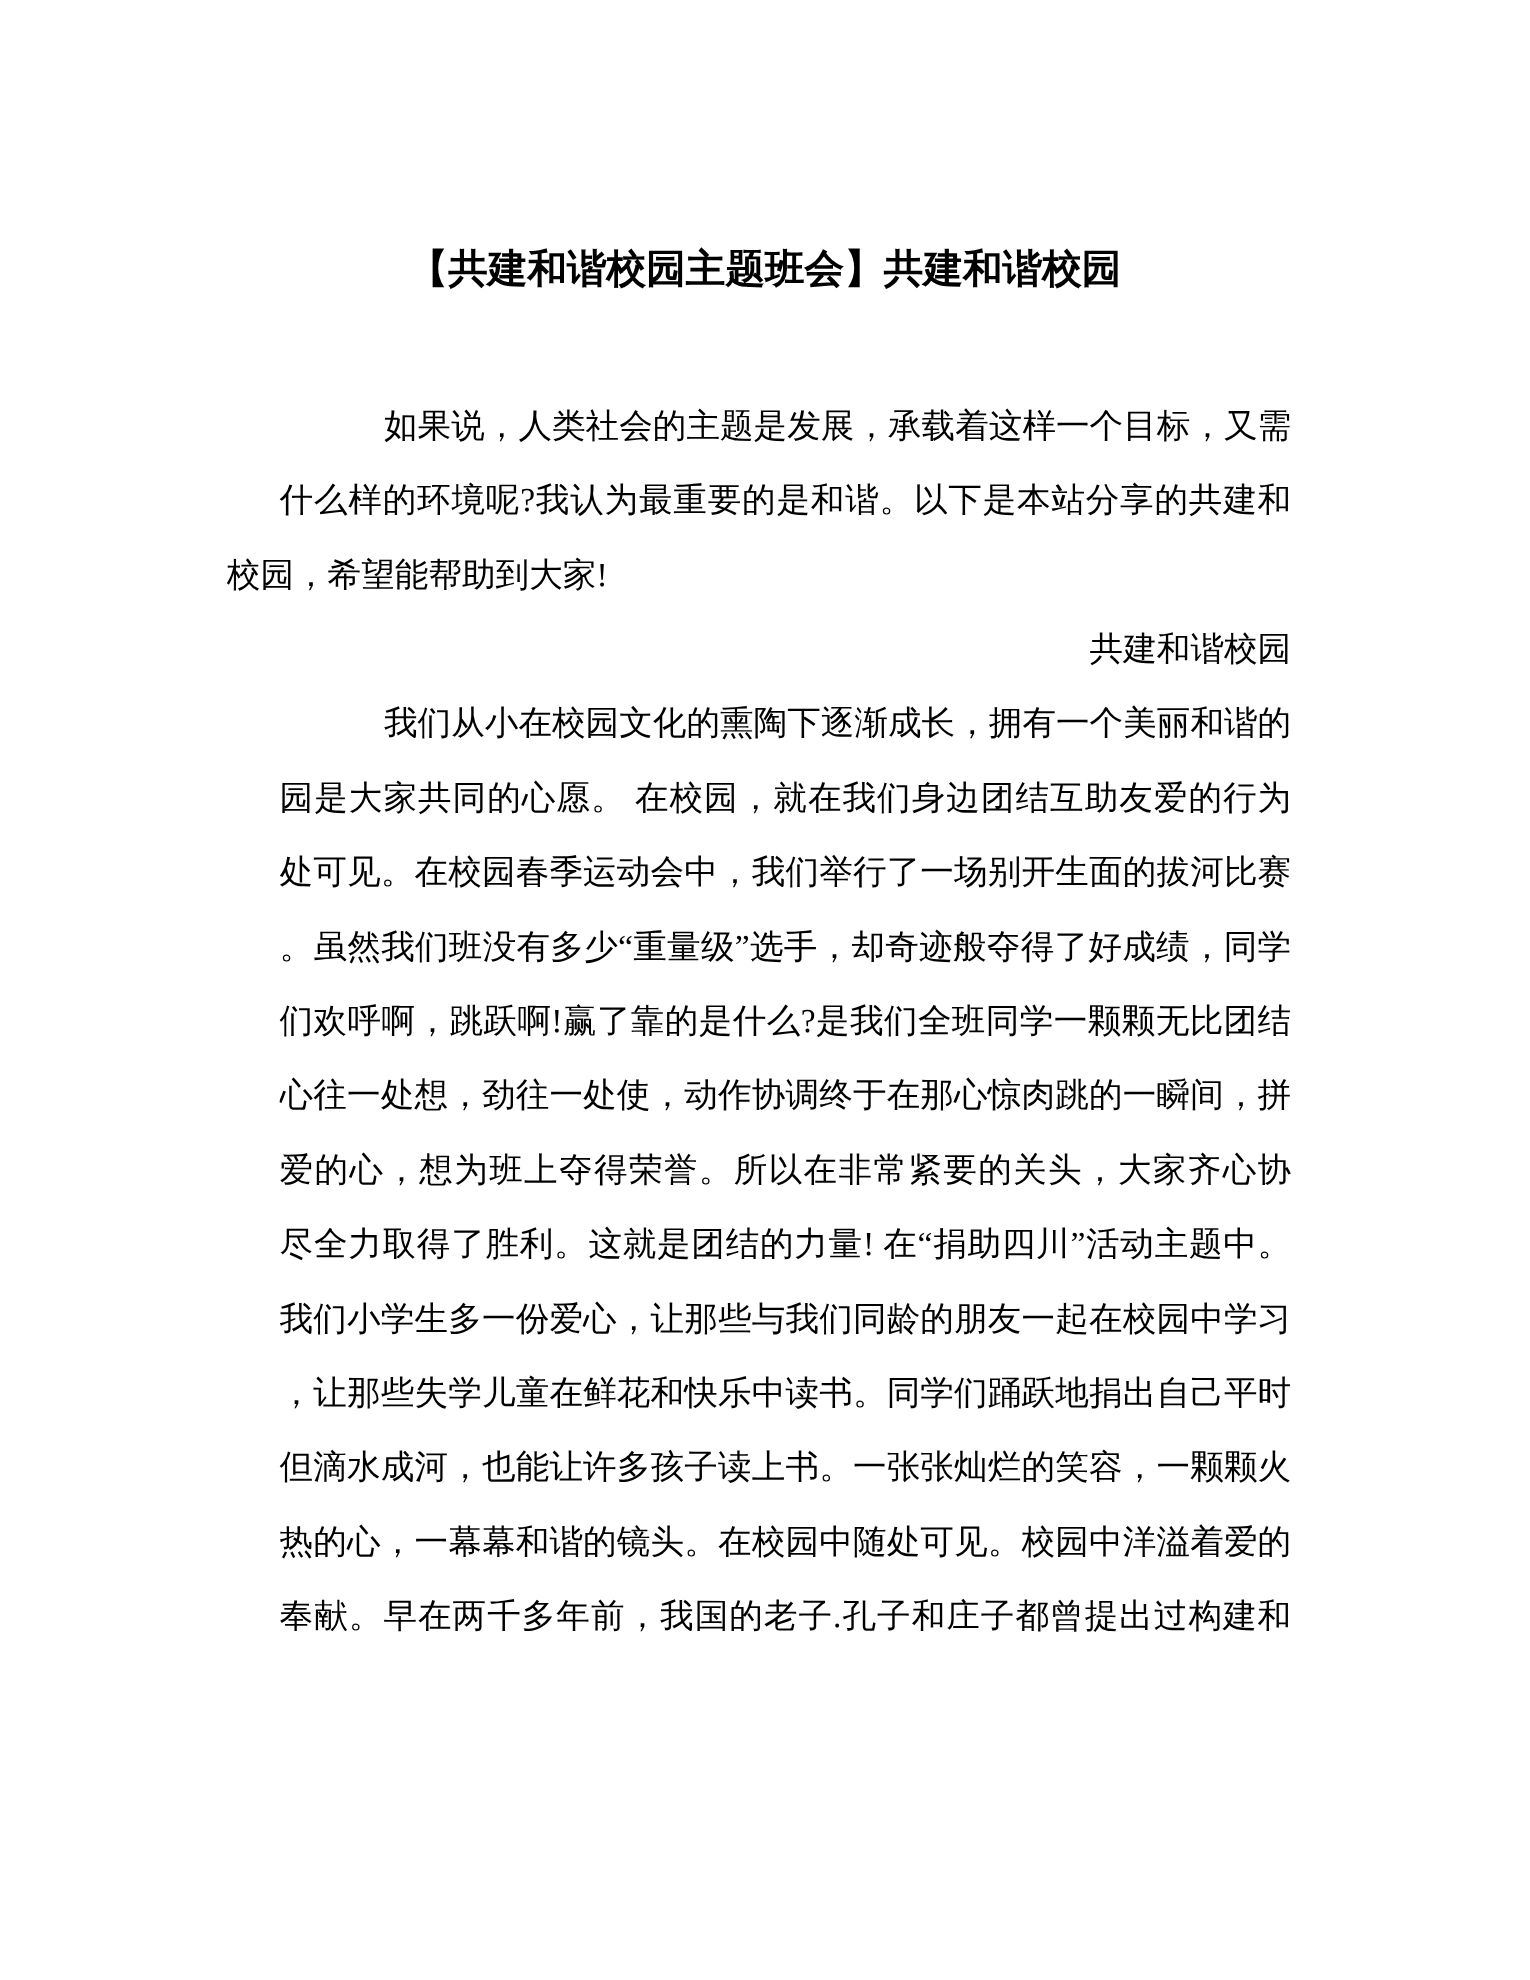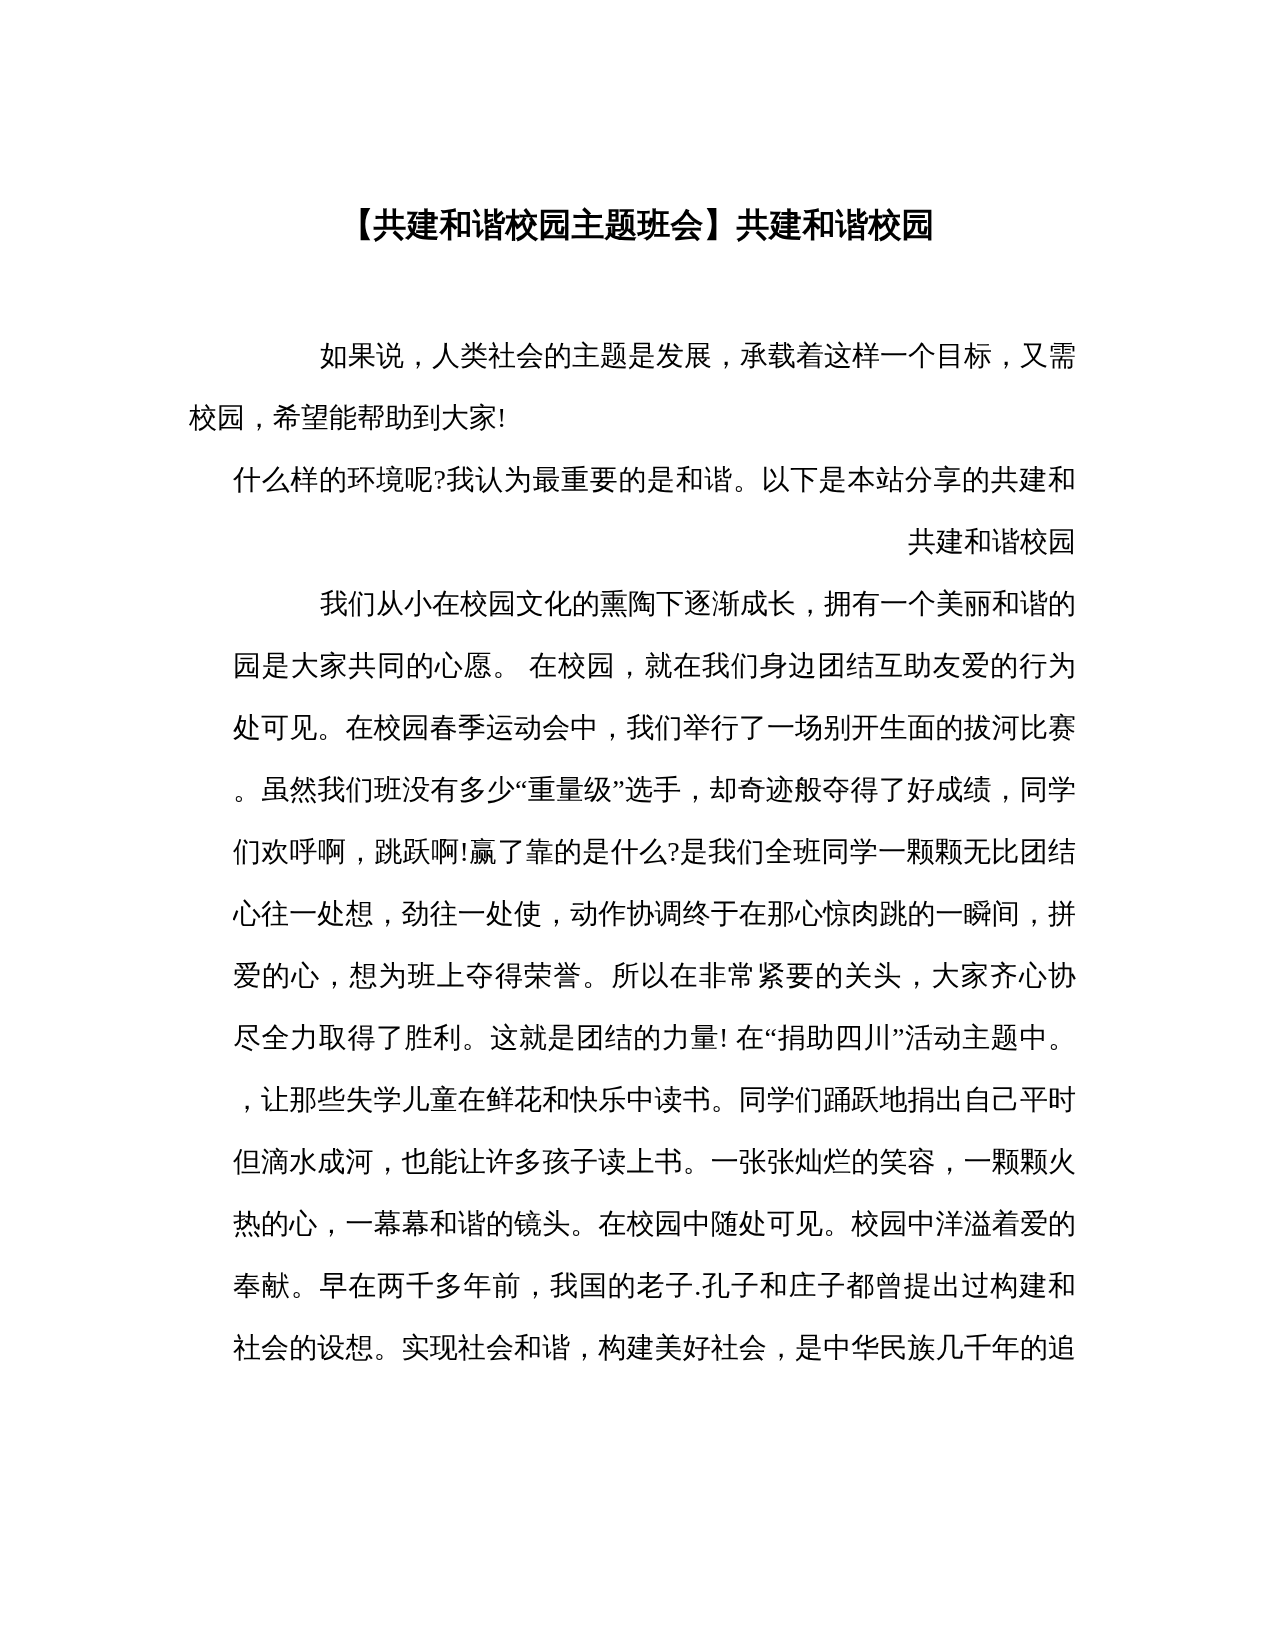--- a/index.html
+++ b/index.html
@@ -54,30 +54,30 @@
     text-align: right;
   }
 </style>
 </head>
 <body>
 
 <div class="page">
   <h1 class="doc-title">【共建和谐校园主题班会】共建和谐校园</h1>
   <div class="doc-body">
       <div class="text-line justify indent">如果说，人类社会的主题是发展，承载着这样一个目标，又需要</div>
+      <div class="text-line justify">什么样的环境呢?我认为最重要的是和谐。以下是本站分享的共建和谐</div>
       <div class="text-line">校园，希望能帮助到大家!</div>
-      <div class="text-line justify">什么样的环境呢?我认为最重要的是和谐。以下是本站分享的共建和谐</div>
       <div class="text-line indent">共建和谐校园</div>
       <div class="text-line justify indent">我们从小在校园文化的熏陶下逐渐成长，拥有一个美丽和谐的校</div>
       <div class="text-line justify">园是大家共同的心愿。 在校园，就在我们身边团结互助友爱的行为随</div>
       <div class="text-line justify">处可见。在校园春季运动会中，我们举行了一场别开生面的拔河比赛</div>
       <div class="text-line justify">。虽然我们班没有多少“重量级”选手，却奇迹般夺得了好成绩，同学</div>
       <div class="text-line justify">们欢呼啊，跳跃啊!赢了靠的是什么?是我们全班同学一颗颗无比团结友</div>
       <div class="text-line justify">心往一处想，劲往一处使，动作协调终于在那心惊肉跳的一瞬间，拼</div>
       <div class="text-line justify">爱的心，想为班上夺得荣誉。所以在非常紧要的关头，大家齐心协力.</div>
       <div class="text-line justify">尽全力取得了胜利。这就是团结的力量! 在“捐助四川”活动主题中。让</div>
+      <div class="text-line justify">我们小学生多一份爱心，让那些与我们同龄的朋友一起在校园中学习</div>
       <div class="text-line justify">，让那些失学儿童在鲜花和快乐中读书。同学们踊跃地捐出自己平时</div>
       <div class="text-line justify">但滴水成河，也能让许多孩子读上书。一张张灿烂的笑容，一颗颗火</div>
       <div class="text-line justify">热的心，一幕幕和谐的镜头。在校园中随处可见。校园中洋溢着爱的</div>
       <div class="text-line justify">奉献。早在两千多年前，我国的老子.孔子和庄子都曾提出过构建和谐</div>
-      <div class="text-line justify">社会的设想。实现社会和谐，构建美好社会，是中华民族几千年的追</div>
     </div>
 </div>
 
 </body></html>

